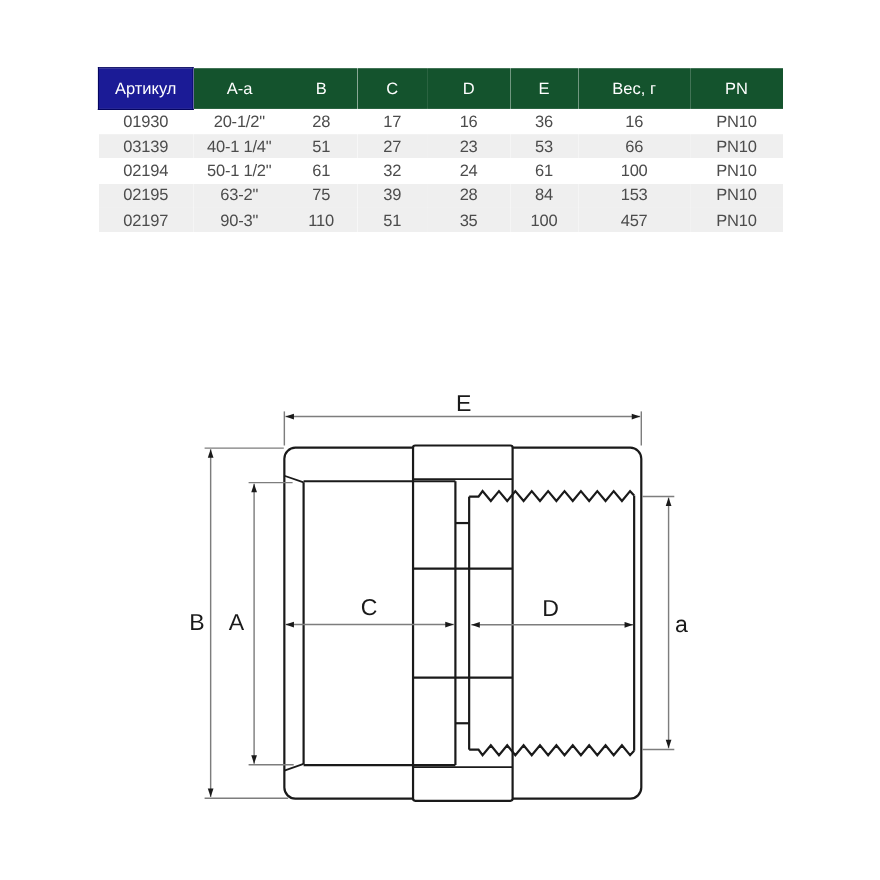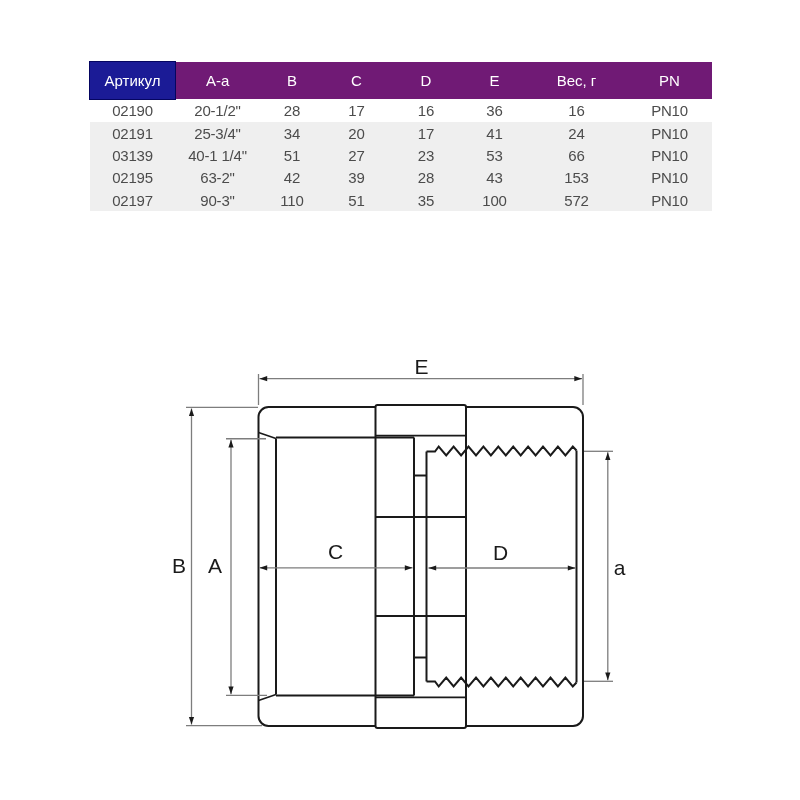--- a/index.html
+++ b/index.html
@@ -1,21 +1,21 @@
 <!DOCTYPE html>
 <html><head>
 <meta charset="utf-8">
 <style>
   html,body{margin:0;padding:0;}
   body{width:800px;height:800px;background:#ffffff;font-family:"Liberation Sans",sans-serif;}
   #page{position:relative;width:732px;height:800px;overflow:hidden;background:#fff;}
   table.spec{position:absolute;left:89px;top:61px;border-collapse:collapse;table-layout:fixed;
     font-family:"Liberation Sans",sans-serif;font-size:15px;color:#4c4c4c;}
   table.spec td, table.spec th{padding:0;text-align:center;vertical-align:middle;font-weight:normal;overflow:hidden;white-space:nowrap;}
-  table.spec thead th{background:#701a75;color:#ffffff;height:36.5px;}
+  table.spec thead th{background:#14532d;color:#ffffff;height:36.5px;}
   table.spec thead th.art{background:#1b1b96;border:1px solid #050560;}
   table.spec tbody td{height:22.4px;letter-spacing:-0.2px;}
   table.spec tbody tr.alt{background:#efefef;}
   svg{position:absolute;left:0;top:0;}
 </style>
 </head>
 <body>
 <div id="page">
 
 <table class="spec">
@@ -38,74 +38,74 @@
           <th>C</th>
           <th>D</th>
           <th>E</th>
           <th>Вес, г</th>
           <th>PN</th>
   </tr>
       </thead>
   <tbody>
 
   <tr>
-          <td>02190</td>
+          <td>01930</td>
           <td>20-1/2"</td>
           <td>28</td>
           <td>17</td>
           <td>16</td>
           <td>36</td>
           <td>16</td>
           <td>PN10</td>
         </tr>
 
-  <tr class="alt">
-          <td>02191</td>
-          <td>25-3/4"</td>
-          <td>34</td>
-          <td>20</td>
-          <td>17</td>
-          <td>41</td>
-          <td>24</td>
-          <td>PN10</td>
-        </tr>
 
 
   <tr class="alt">
           <td>03139</td>
           <td>40-1 1/4"</td>
           <td>51</td>
           <td>27</td>
           <td>23</td>
           <td>53</td>
           <td>66</td>
           <td>PN10</td>
         </tr>
 
+  <tr>
+          <td>02194</td>
+          <td>50-1 1/2"</td>
+          <td>61</td>
+          <td>32</td>
+          <td>24</td>
+          <td>61</td>
+          <td>100</td>
+          <td>PN10</td>
+        </tr>
 
   <tr class="alt">
           <td>02195</td>
           <td>63-2"</td>
-          <td>42</td>
+          <td>75</td>
           <td>39</td>
           <td>28</td>
-          <td>43</td>
+          <td>84</td>
           <td>153</td>
           <td>PN10</td>
         </tr>
 
 
   <tr class="alt">
           <td>02197</td>
           <td>90-3"</td>
           <td>110</td>
           <td>51</td>
           <td>35</td>
           <td>100</td>
-          <td>572</td>
+          <td>457</td>
           <td>PN10</td>
         </tr>
 
   </tbody>
 </table>
 
 <svg width="800" height="800" viewBox="0 0 800 800">
   <defs>
     <marker id="ae" markerUnits="userSpaceOnUse" markerWidth="9" markerHeight="7" refX="8.2" refY="3" orient="auto">
       <path d="M0.5,0.4 L8.2,3 L0.5,5.6 Z" fill="#1a1a1a"></path>

